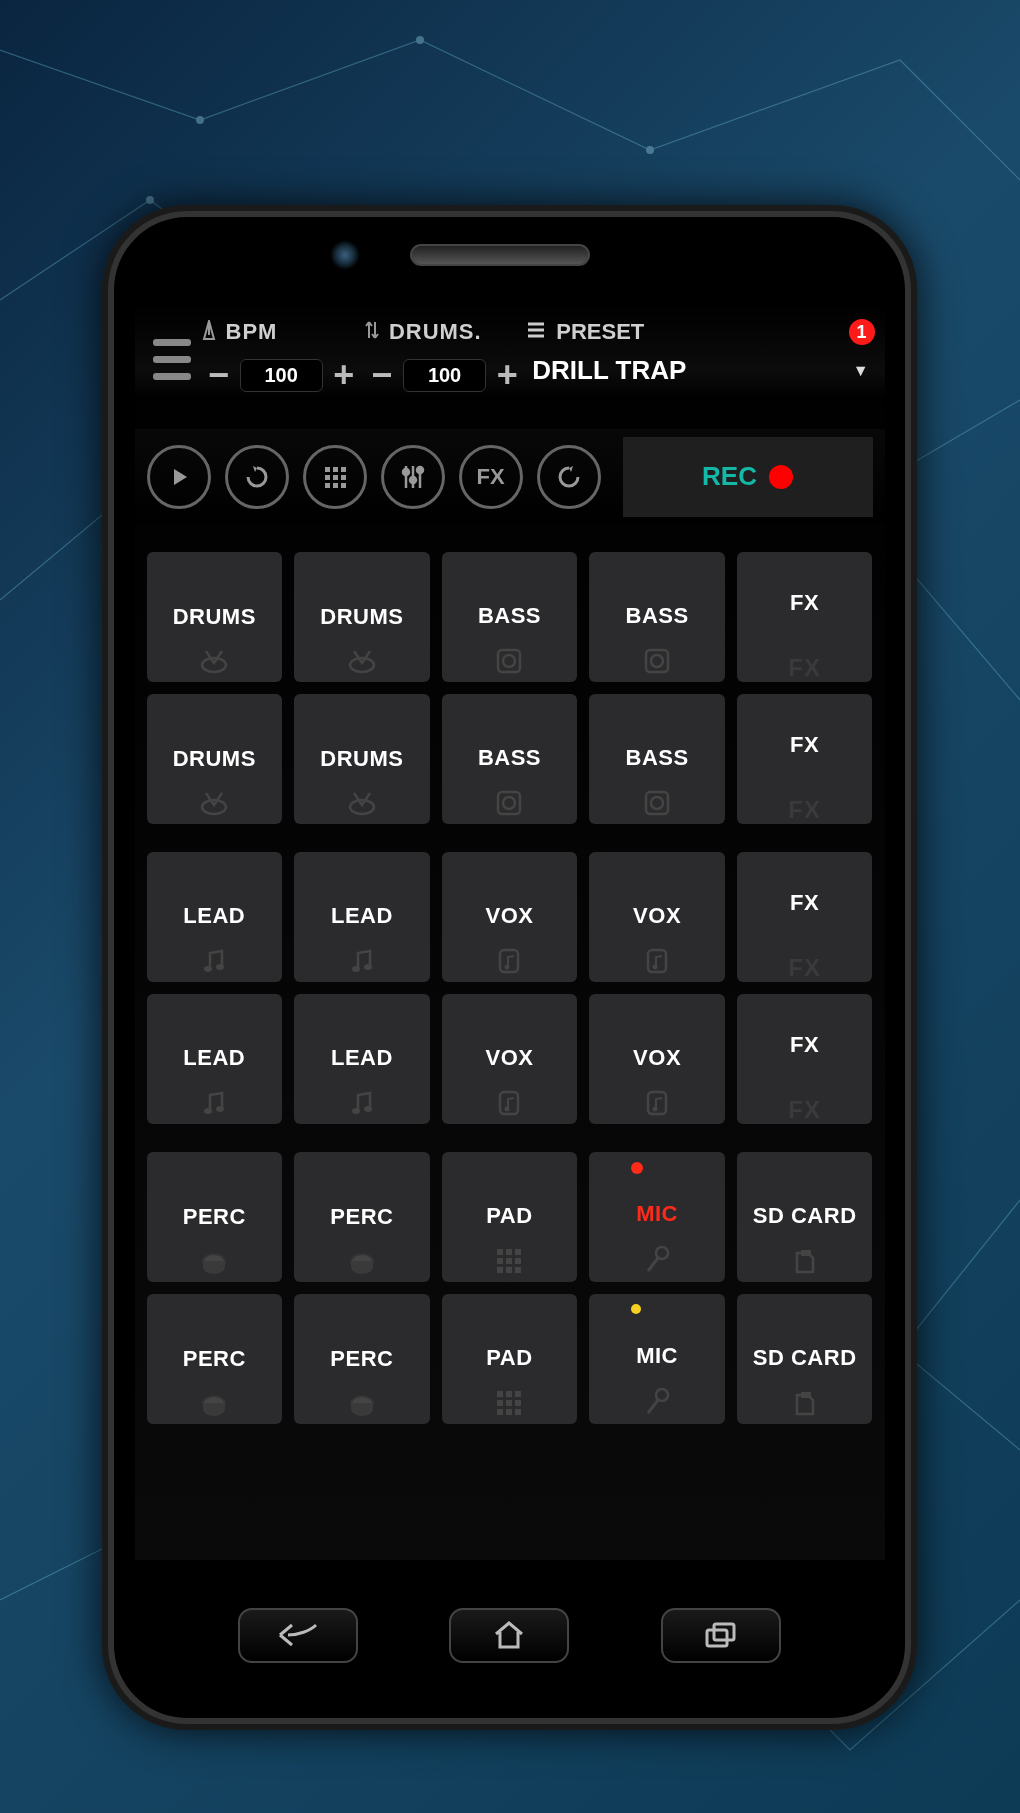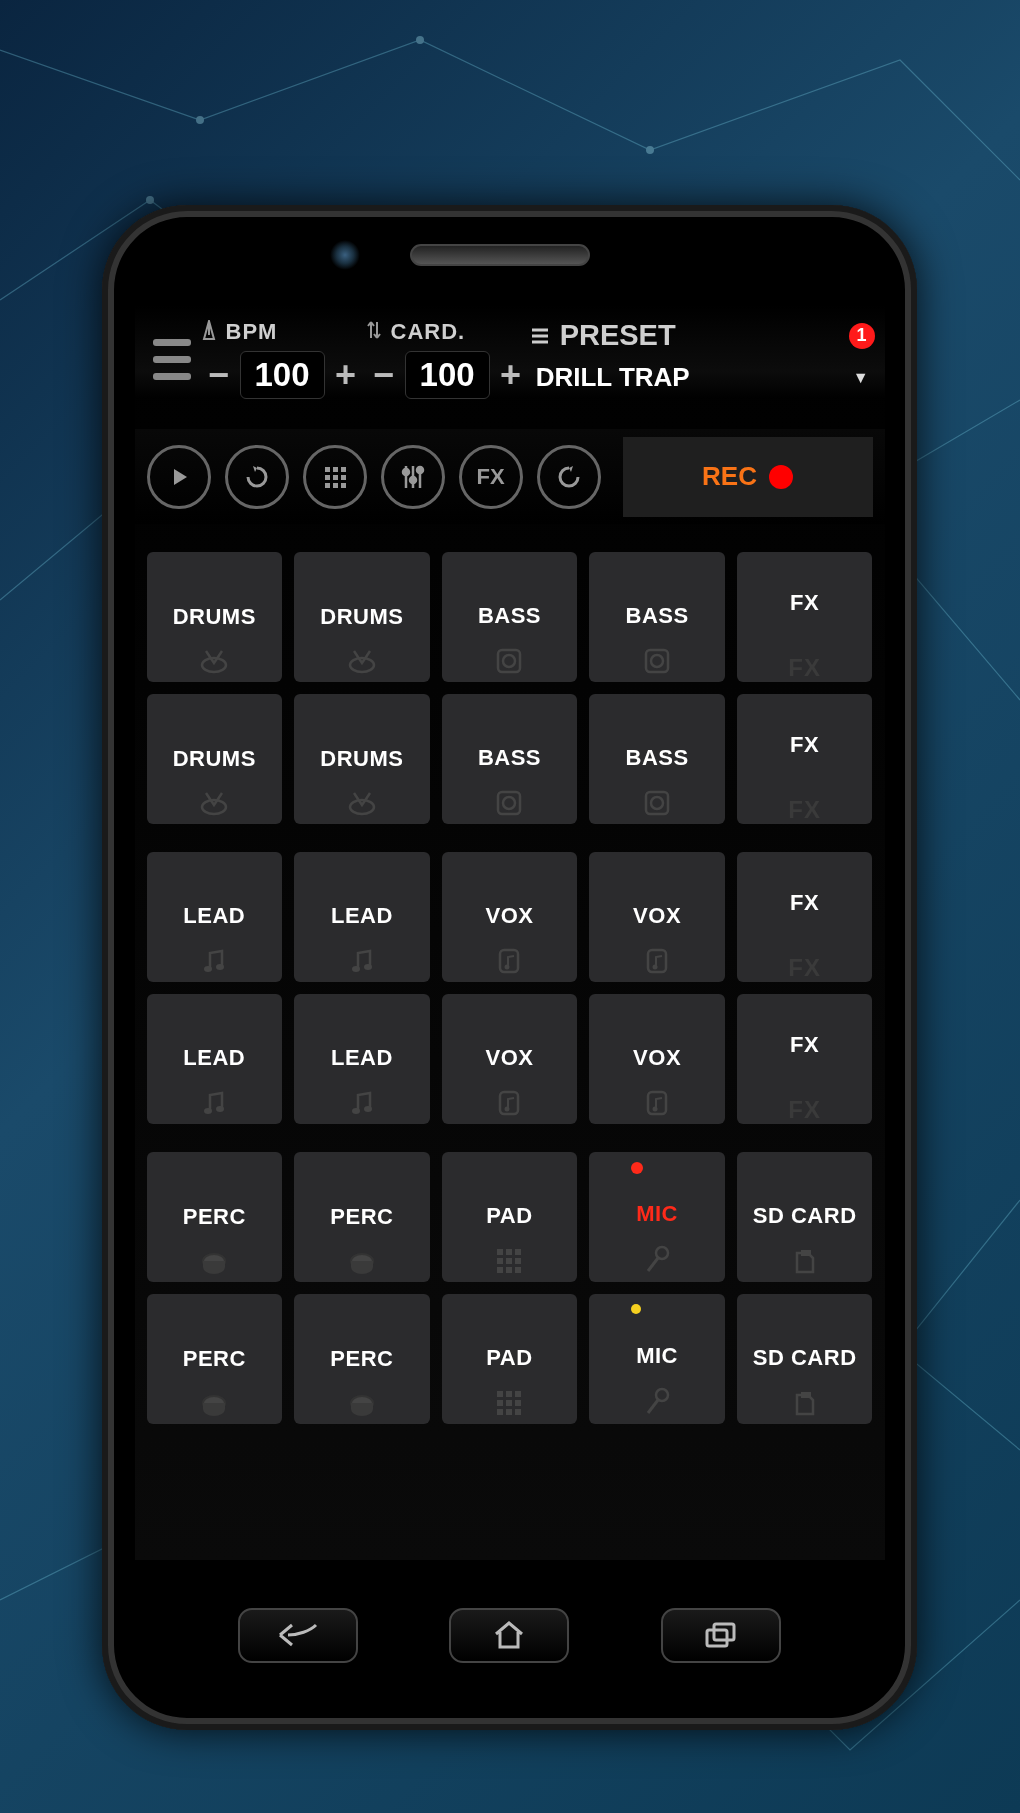--- a/index.html
+++ b/index.html
@@ -96,27 +96,27 @@
     display: flex; align-items: center; gap: 2px;
   }
   .step-btn {
     width: 38px; height: 48px;
     color: #bbb; font-size: 36px; font-weight: bold;
     display: flex; align-items: center; justify-content: center;
   }
   .step-val {
     background: #000;
     border: 1px solid #333;
-    color: #fff; font-size: 33px; font-weight: bold;
-    padding: 4px 14px; border-radius: 6px;
+    color: #fff; font-size: 20px; font-weight: bold;
+    padding: 4px 24px; border-radius: 6px;
     min-width: 60px; text-align: right;
   }
   .preset-block { flex: 1; }
   .preset-header { display:flex; align-items:center; justify-content:space-between;}
-  .preset-header-left {display:flex; gap:10px; align-items:center; color:#cfcfcf; font-size:29px; font-weight:bold;}
+  .preset-header-left {display:flex; gap:10px; align-items:center; color:#cfcfcf; font-size:22px; font-weight:bold;}
   .notif {
     width: 26px; height: 26px; border-radius: 50%;
     background: #ff1a1a; color: #fff; font-size: 18px; font-weight: bold;
     display:flex; align-items:center; justify-content:center;
   }
   .preset-sel {
     display: flex; align-items: center; justify-content: space-between;
     color: #fff; font-size: 26px; font-weight: bold;
     padding: 4px 6px 0 6px;
   }
@@ -137,21 +137,21 @@
     border-radius: 50%;
     display: flex; align-items: center; justify-content: center;
     color: #999; font-size: 22px; font-weight: bold;
   }
   .rec-btn {
     flex: 1;
     height: 80px;
     background: #1f1f1f;
     display: flex; align-items: center; justify-content: center;
     gap: 12px;
-    color: #f97316; font-size: 26px; font-weight: bold;
+    color: #14b8a6; font-size: 26px; font-weight: bold;
     margin-left: 8px;
   }
   .rec-dot { width: 24px; height: 24px; background: #ff0000; border-radius: 50%; }
   
   .pads-area {
     padding: 28px 12px 0 12px;
     display: flex; flex-direction: column; gap: 28px;
   }
   .pad-group {
     display: flex; flex-direction: column; gap: 12px;
@@ -236,21 +236,21 @@
         </div>
       </div>
 
       <div class="control-block">
         <div class="ctrl-label">
           <span class="mini-icon">
             <svg width="18" height="20" viewBox="0 0 18 20">
                 <path d="M6 2 V18 M6 2 L3 6 M6 2 L9 6 M12 18 V2 M12 18 L9 14 M12 18 L15 14" stroke="#999" stroke-width="2" fill="none"></path>
               </svg>
           </span>
-          <span>CARD.</span>
+          <span>DRUMS.</span>
         </div>
         <div class="stepper">
           <div class="step-btn">−</div>
           <div class="step-val">100</div>
           <div class="step-btn">+</div>
         </div>
       </div>
 
       <div class="control-block preset-block">
         <div class="preset-header">

